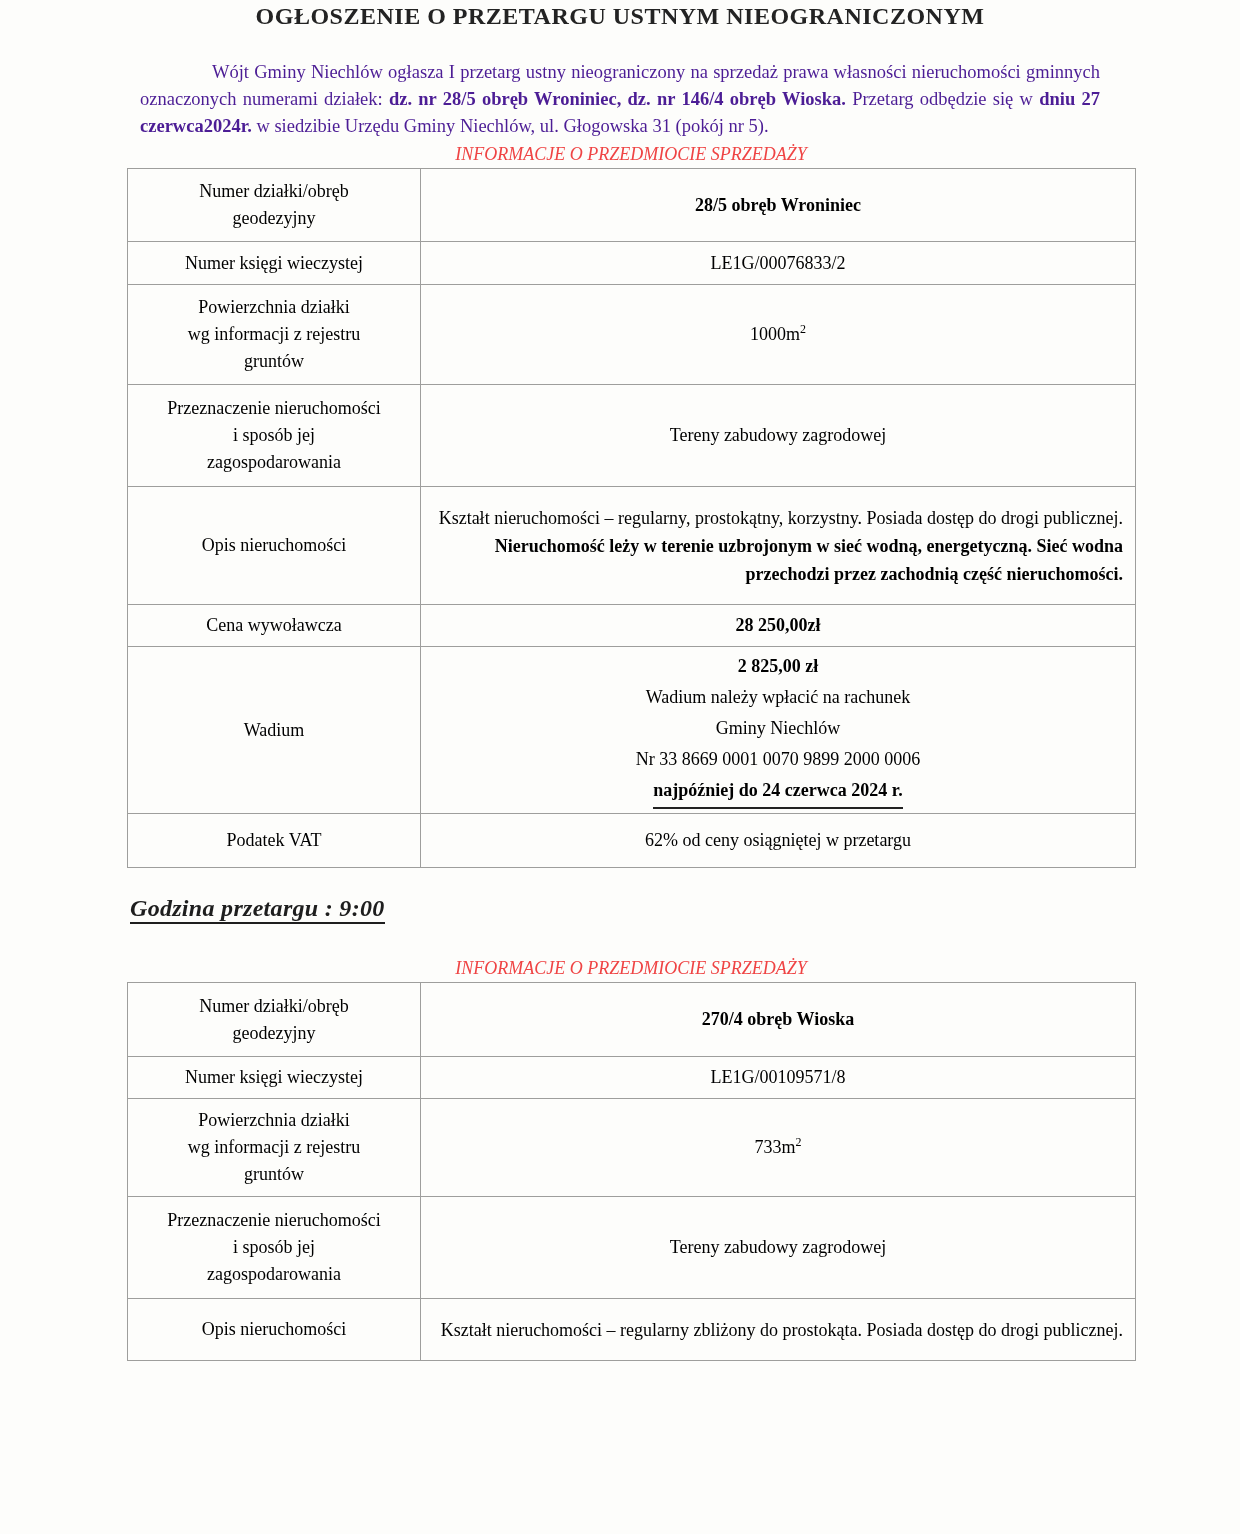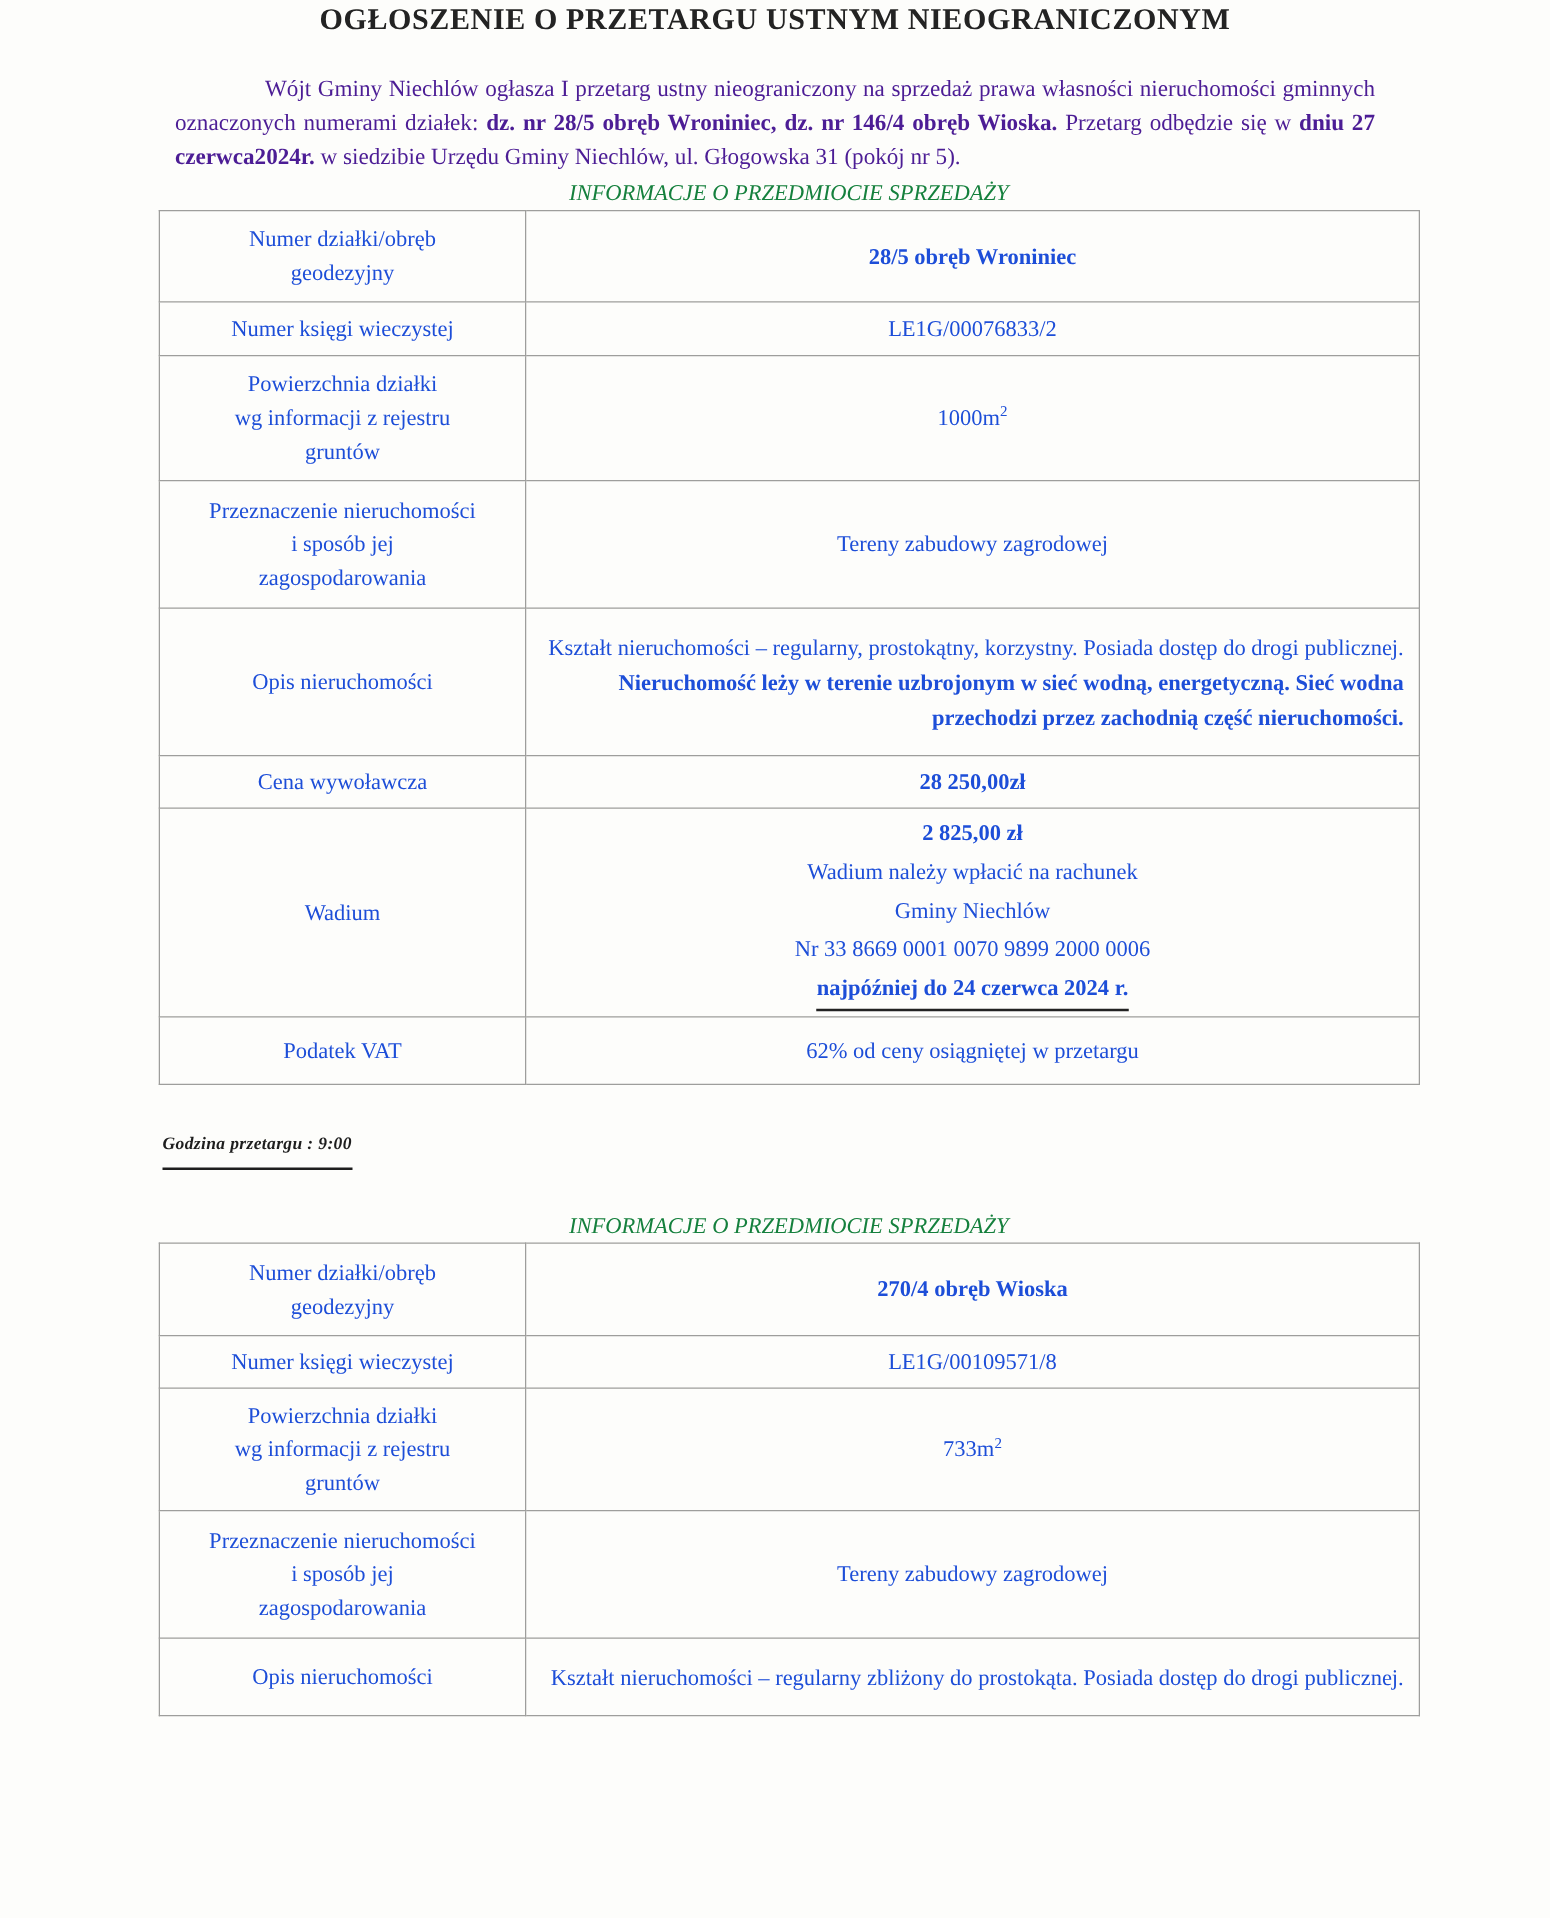--- a/index.html
+++ b/index.html
@@ -34,30 +34,30 @@
     text-indent: 72px;
     color: #4c1d95;
   }
   .section-heading {
     width: 1008px;
     margin: 2px 0 0 127px;
     text-align: center;
     font-style: italic;
     font-size: 18px;
     line-height: 24px;
-    color: #15803d;
+    color: #ef4444;
   }
   .section-heading.second { margin-top: 32px; }
   table.info {
     width: 1008px;
-    margin: 2px 0 16px 127px;
+    margin: 2px 0 3px 127px;
     border-collapse: collapse;
     table-layout: fixed;
     font-size: 18px;
-    color: #1d4ed8;
+    color: #000000;
   }
   table.info td {
     border: 1px solid #9e9e9c;
     vertical-align: middle;
     padding: 4px 12px;
   }
   col.c-label { width: 293px; }
   col.c-value { width: 715px; }
   td.label { text-align: center; white-space: pre-line; line-height: 27px; }
   td.value { text-align: center; line-height: 27px; }
@@ -68,24 +68,24 @@
   .deadline {
     display: inline-block;
     font-weight: bold;
     border-bottom: 2px solid #222;
     padding-bottom: 1px;
   }
   .auction-time {
     margin: 24px 16px 0 130px;
     font-weight: bold;
     font-style: italic;
-    font-size: 14px;
+    font-size: 24px;
     display: inline-block;
     border-bottom: 2.5px solid #1e1e1e;
-    padding-bottom: 10px;
+    padding-bottom: 0;
     letter-spacing: 0.3px;
   }
   
   tr.r-plot       { height: 73px; }
   tr.r-register   { height: 43px; }
   tr.r-area       { height: 100px; }
   tr.r-purpose    { height: 102px; }
   tr.r-desc       { height: 118px; }
   tr.r-encumber   { height: 40px; }
   tr.r-price      { height: 42px; }

